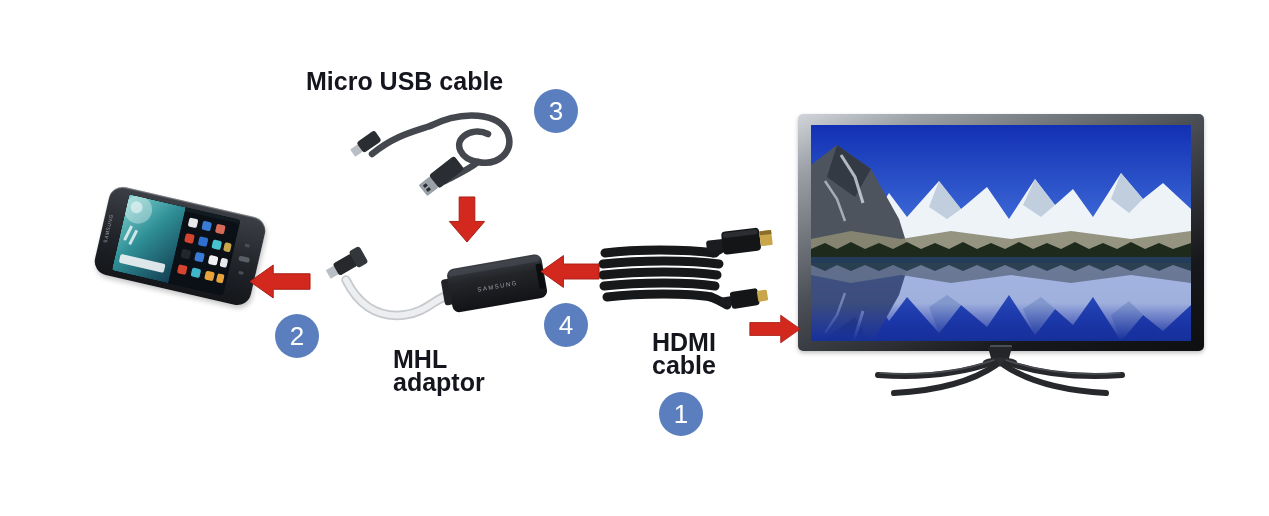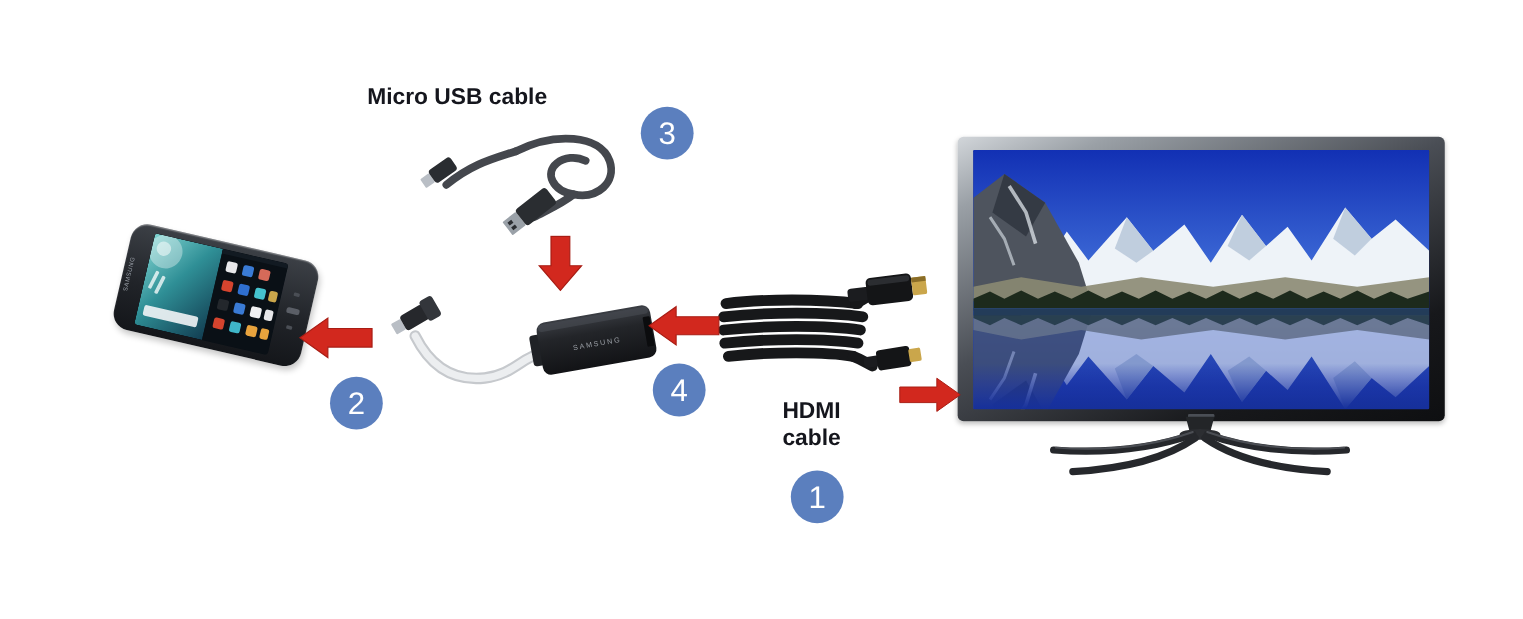--- a/index.html
+++ b/index.html
@@ -3,21 +3,21 @@
 <meta charset="utf-8">
 <style>
   html,body{margin:0;padding:0;background:#ffffff;}
   .stage{
     position:relative;width:1269px;height:516px;background:#ffffff;
     overflow:hidden;font-family:"Liberation Sans",sans-serif;
   }
   .abs{position:absolute;}
   
   .dlabel{
-    position:absolute;font-weight:bold;font-size:19px;line-height:23px;
+    position:absolute;font-weight:bold;font-size:25px;line-height:23px;
     color:#15161d;white-space:pre-line;letter-spacing:0px;
   }
   
   .badge{
     position:absolute;width:44px;height:44px;border-radius:50%;
     background:#5b7fbe;color:#ffffff;font-size:26px;line-height:44px;
     text-align:center;font-weight:400;
   }
   
   .arrow svg{display:block;}
@@ -251,20 +251,22 @@
       <path d="M1 19 L25 2 L25 11 L63 11 L63 27 L25 27 L25 36 Z"></path>
     </svg>
   </div>
   <div class="arrow abs" style="left:749px;top:312px">
     <svg width="52" height="34" viewBox="0 0 64 38">
       <path d="M63 19 L39 2 L39 11 L1 11 L1 27 L39 27 L39 36 Z"></path>
     </svg>
   </div>
 
   <div class="dlabel" style="left:306px;top:70px">Micro USB cable</div>
+  <div class="dlabel" style="left:393px;top:348px">MHL
+adaptor</div>
   <div class="dlabel" style="left:652px;top:331px">HDMI
 cable</div>
 
   <div class="badge" style="left:659px;top:392px">1</div>
   <div class="badge" style="left:275px;top:314px">2</div>
   <div class="badge" style="left:534px;top:89px">3</div>
   <div class="badge" style="left:544px;top:303px">4</div>
 
 </div>
 

